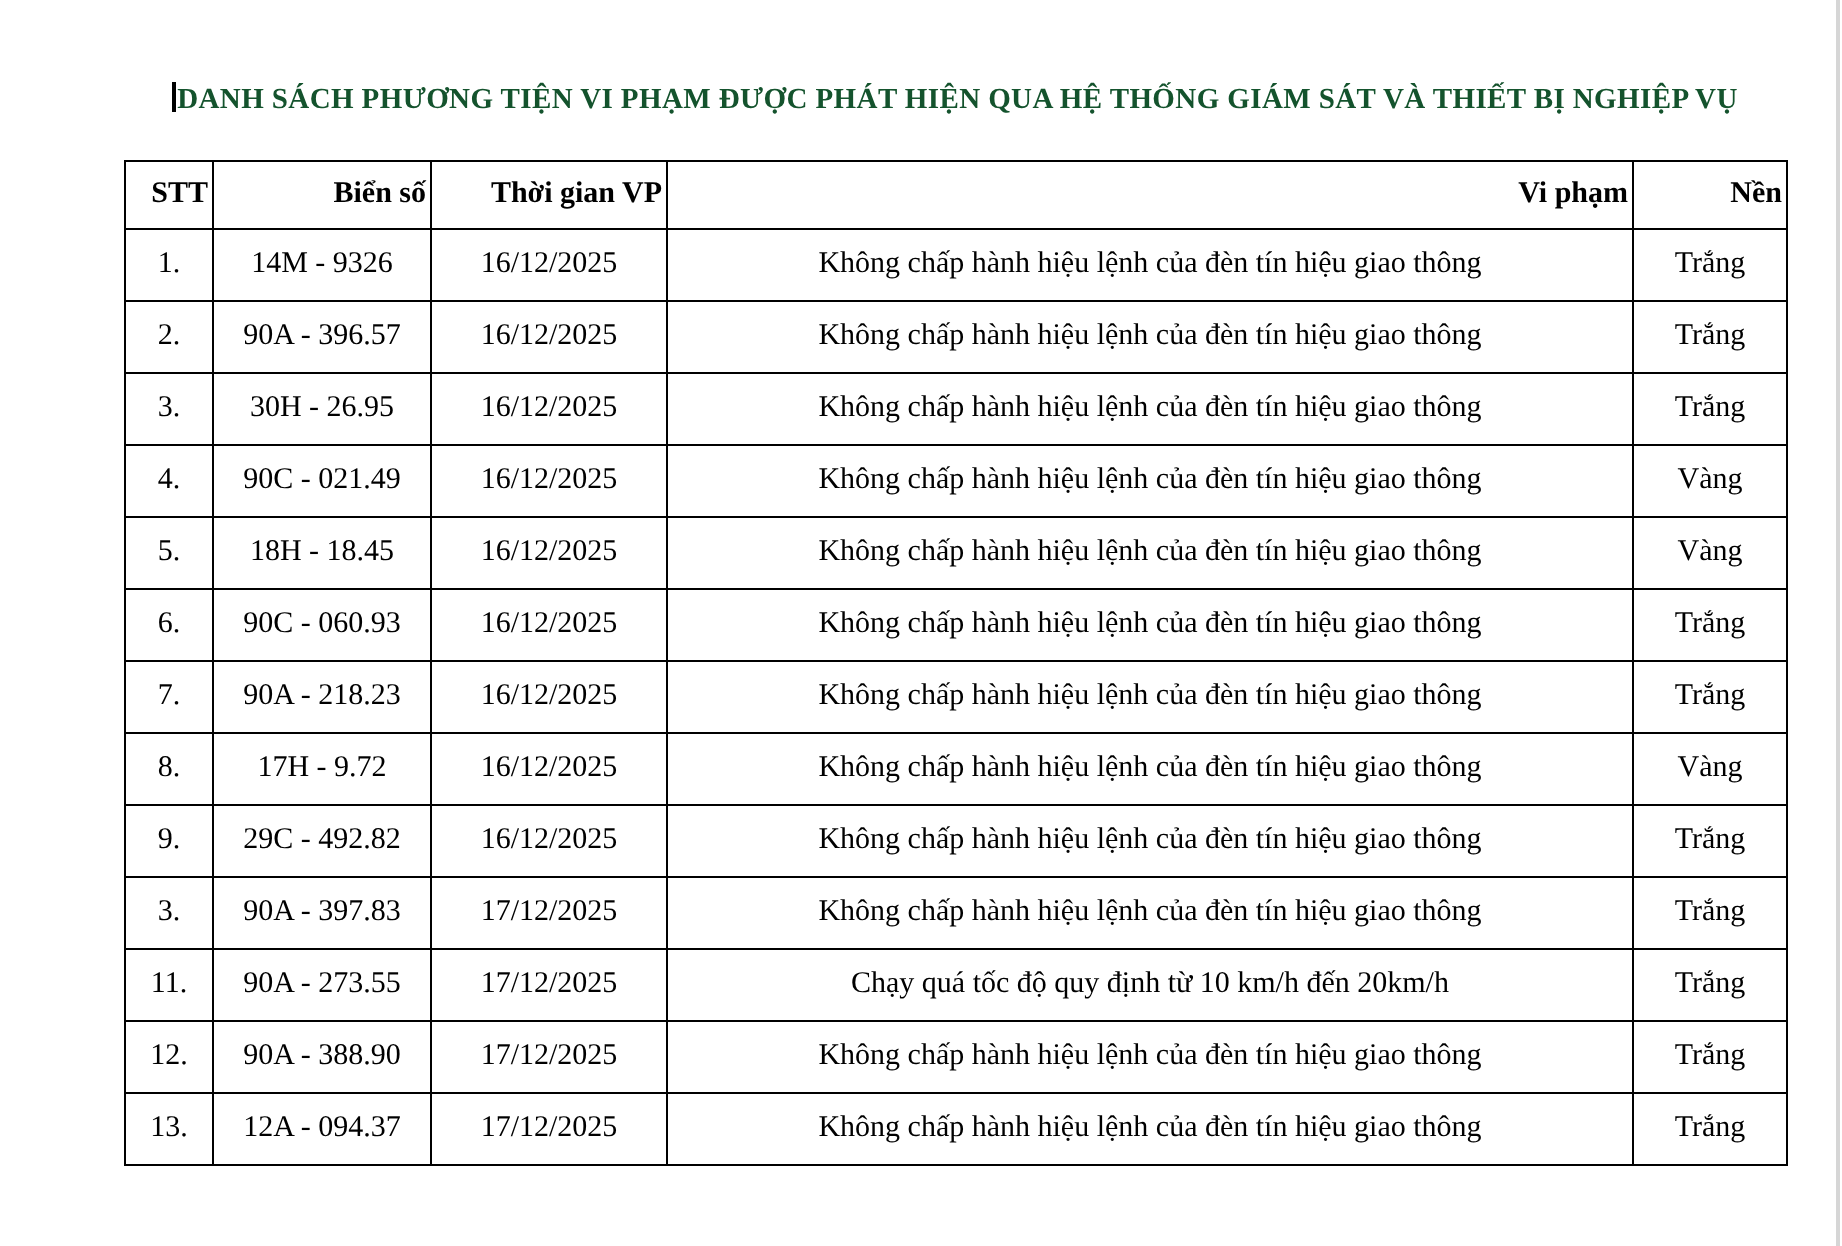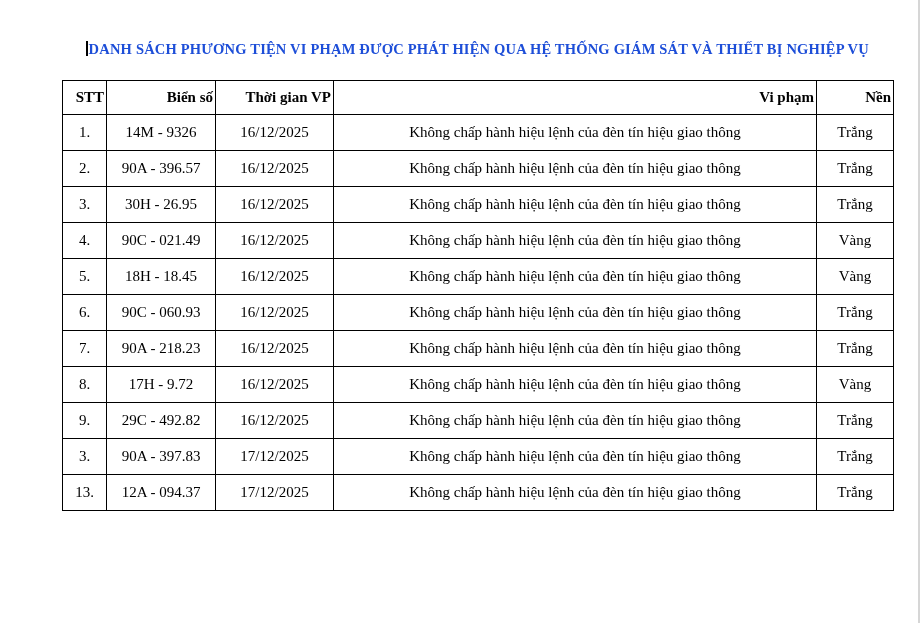--- a/index.html
+++ b/index.html
@@ -22,21 +22,21 @@
   .doc-title {
     position: absolute;
     top: 41px;
     left: 62px;
     width: 831px;
     text-align: center;
     font-weight: bold;
     font-size: 14.5px;
     letter-spacing: 0.2px;
     white-space: nowrap;
-    color: #1d4ed8;
+    color: #14532d;
   }
   .text-cursor {
     display: inline-block;
     width: 1.5px;
     height: 15px;
     background: #000000;
     vertical-align: -2px;
     margin-right: 1px;
   }
   table.violation-table {
@@ -171,20 +171,34 @@
           <td>Trắng</td>
         </tr>
         <tr>
           <td>3.</td>
           <td>90A - 397.83</td>
           <td>17/12/2025</td>
           <td>Không chấp hành hiệu lệnh của đèn tín hiệu giao thông</td>
           <td>Trắng</td>
         </tr>
         <tr>
+          <td>11.</td>
+          <td>90A - 273.55</td>
+          <td>17/12/2025</td>
+          <td>Chạy quá tốc độ quy định từ 10 km/h đến 20km/h</td>
+          <td>Trắng</td>
+        </tr>
+        <tr>
+          <td>12.</td>
+          <td>90A - 388.90</td>
+          <td>17/12/2025</td>
+          <td>Không chấp hành hiệu lệnh của đèn tín hiệu giao thông</td>
+          <td>Trắng</td>
+        </tr>
+        <tr>
           <td>13.</td>
           <td>12A - 094.37</td>
           <td>17/12/2025</td>
           <td>Không chấp hành hiệu lệnh của đèn tín hiệu giao thông</td>
           <td>Trắng</td>
         </tr>
       </tbody>
   </table>
 
   <div class="right-edge-line"></div>

